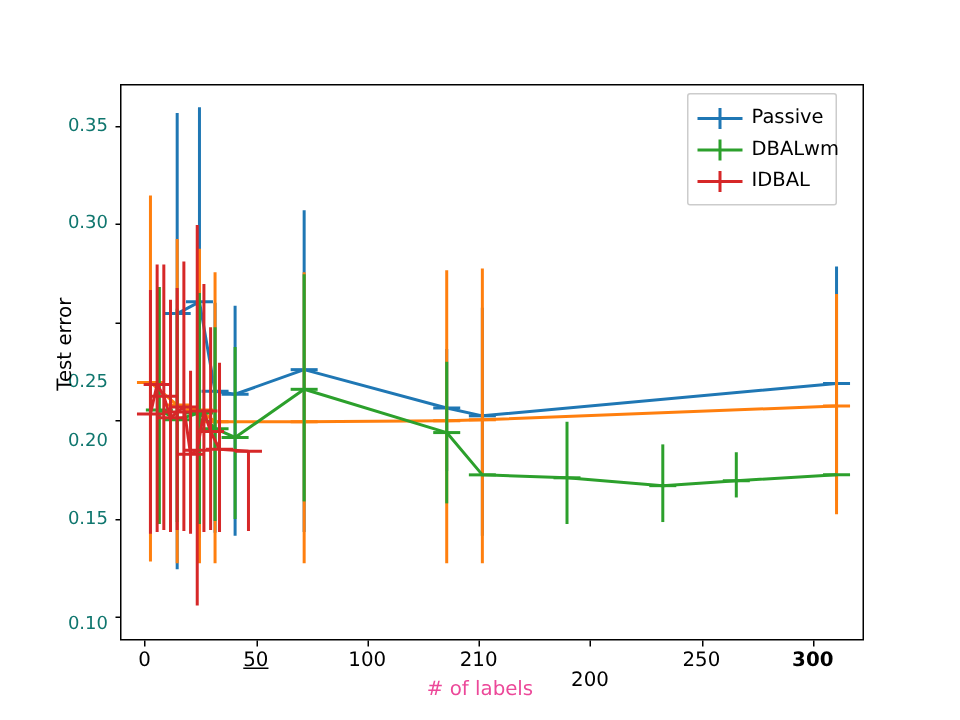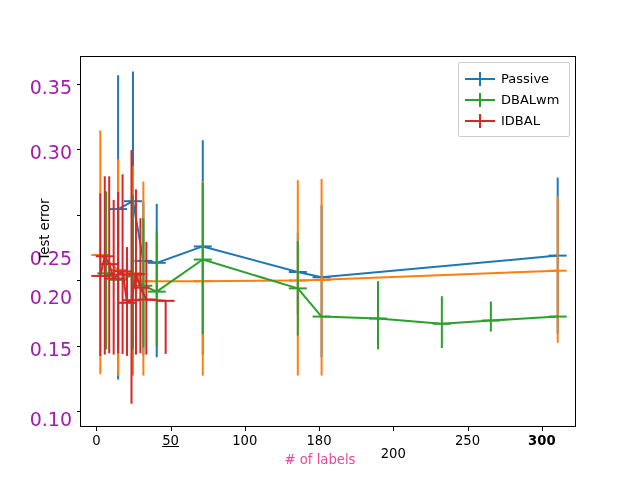--- a/index.html
+++ b/index.html
@@ -14,21 +14,21 @@
     position:absolute;
     left:80px;top:56px;
     width:496px;height:371px;
     border:1.1px solid #000000;
     box-sizing:border-box;
     overflow:hidden;
   }
   svg.layer{position:absolute;left:0;top:0;width:100%;height:100%;overflow:visible;}
   .ytick-label{
     position:absolute;
-    font-size:19px;color:#a21caf;
+    font-size:12px;color:#0f766e;
     text-align:right;
     white-space:nowrap;
   }
   .xtick-label{
     position:absolute;
     font-size:13.2px;color:#000;
     text-align:center;
     white-space:nowrap;
   }
   .tickmark{position:absolute;background:#000;}
@@ -43,21 +43,21 @@
     left:-36px;top:222px;
     width:160px;
     text-align:center;
     font-size:13.2px;color:#000;
     transform:rotate(-90deg);
     transform-origin:center center;
   }
   #legend{
     position:absolute;
     left:458px;top:62px;
-    width:112px;
+    width:100px;
     border:0.9px solid #cccccc;
     border-radius:2px;
     background:rgba(255,255,255,0.92);
     padding:5px 23px 5px 6px;
     box-sizing:border-box;
   }
   .legend-row{
     display:flex;align-items:center;
     height:21px;
   }
@@ -191,21 +191,21 @@
       <div class="ytick-label" style="left: 20px; width: 52px; top: 75.53px;">0.35</div>
       <div class="tickmark" style="left: 76.5px; top: 83.53px; width: 3.5px; height: 1.1px;"></div>
     </div>
   <div id="xtick-layer">
       <div class="xtick-label" style="left: 66.3353px; width: 60px; top: 433px;">0</div>
       <div class="tickmark" style="left: 96.3353px; top: 427px; width: 1.1px; height: 3.5px;"></div>
       <div class="xtick-label" style="left: 140.587px; width: 60px; top: 433px; text-decoration: underline;">50</div>
       <div class="tickmark" style="left: 170.587px; top: 427px; width: 1.1px; height: 3.5px;"></div>
       <div class="xtick-label" style="left: 214.838px; width: 60px; top: 433px;">100</div>
       <div class="tickmark" style="left: 244.838px; top: 427px; width: 1.1px; height: 3.5px;"></div>
-      <div class="xtick-label" style="left: 289.09px; width: 60px; top: 433px;">180</div>
+      <div class="xtick-label" style="left: 289.09px; width: 60px; top: 433px;">210</div>
       <div class="tickmark" style="left: 319.09px; top: 427px; width: 1.1px; height: 3.5px;"></div>
       <div class="xtick-label" style="left: 363.341px; width: 60px; top: 446px;">200</div>
       <div class="tickmark" style="left: 393.341px; top: 427px; width: 1.1px; height: 3.5px;"></div>
       <div class="xtick-label" style="left: 437.593px; width: 60px; top: 433px;">250</div>
       <div class="tickmark" style="left: 467.593px; top: 427px; width: 1.1px; height: 3.5px;"></div>
       <div class="xtick-label" style="left: 511.844px; width: 60px; top: 433px; font-weight: bold;">300</div>
       <div class="tickmark" style="left: 541.844px; top: 427px; width: 1.1px; height: 3.5px;"></div>
     </div>
 
   <div id="xlabel"># of labels</div>

